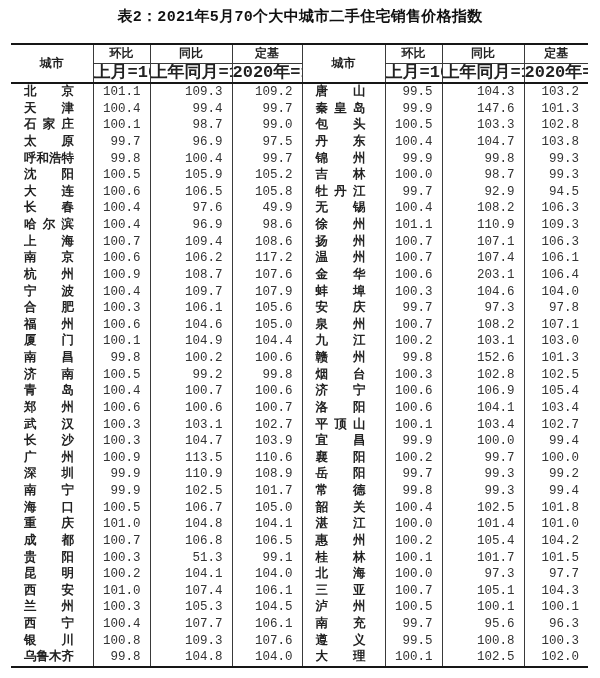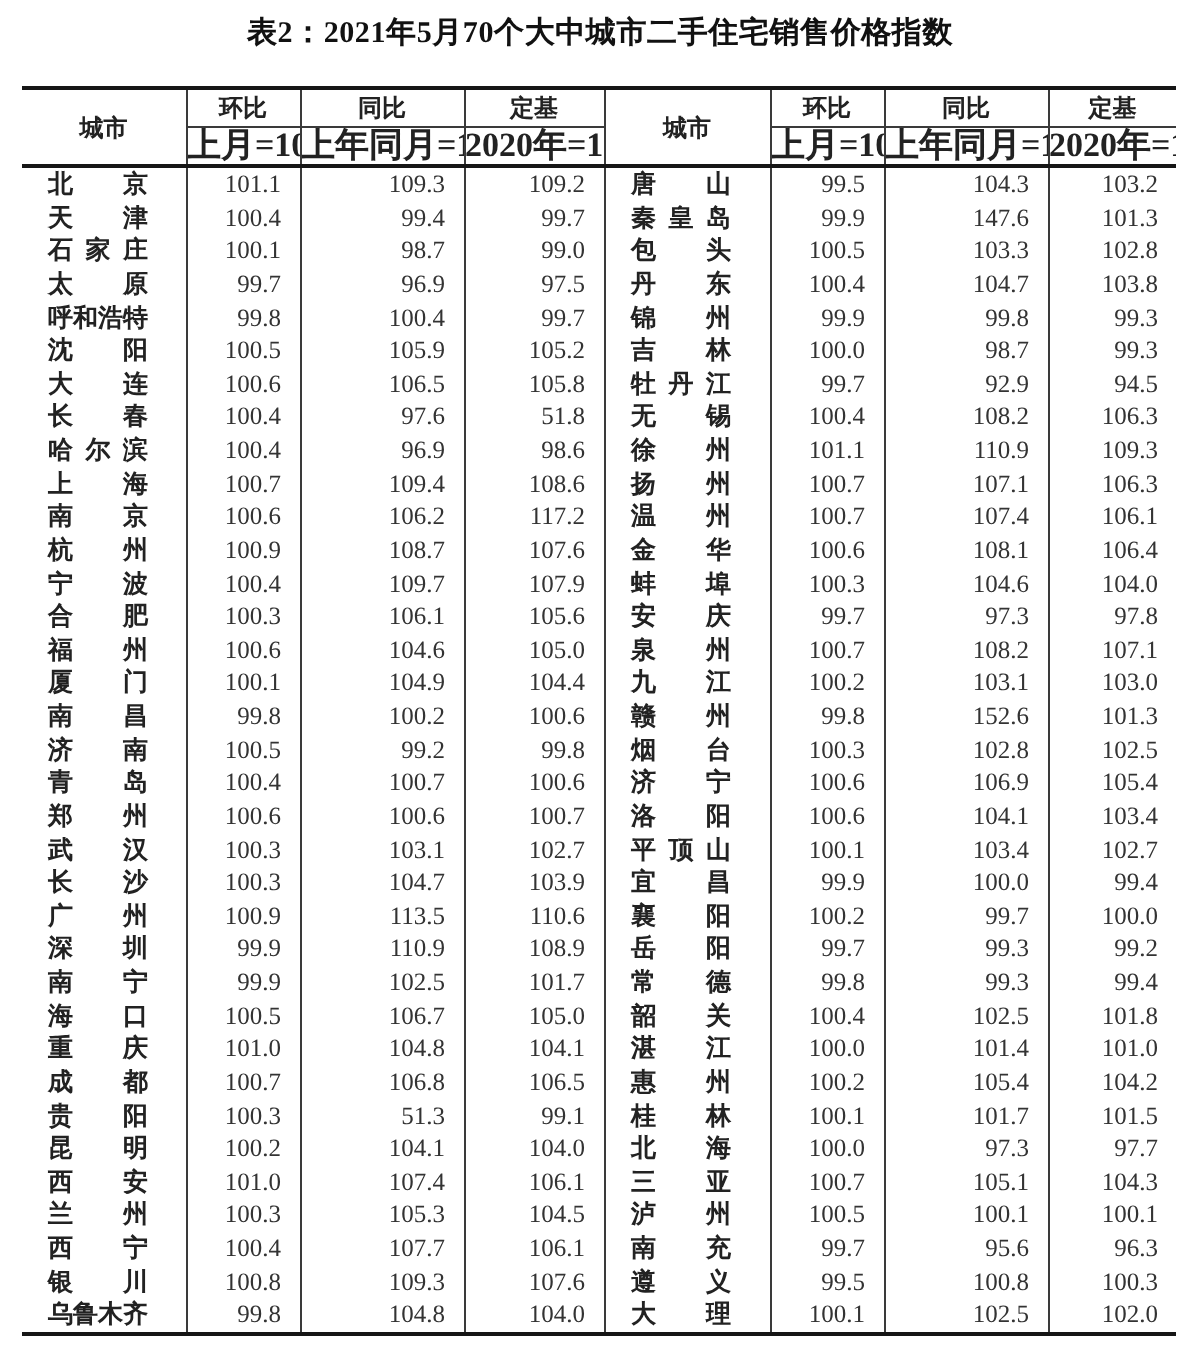--- a/index.html
+++ b/index.html
@@ -3,21 +3,21 @@
 <meta charset="utf-8">
 <style>
   html, body { margin: 0; padding: 0; }
   body {
     width: 600px; height: 678px;
     background: #ffffff;
     font-family: "Liberation Serif", "DejaVu Serif", serif;
     color: #2b2b2b;
     overflow: hidden;
   }
-  .page { width: 600px; height: 572px; position: relative; }
+  .page { width: 600px; height: 572px; position: relative; font-family: Liberation Mono, monospace; }
   .title {
     margin: 0; padding-top: 7px; height: 36px;
     text-align: center;
     font-size: 15px; font-weight: bold; color: #111;
     letter-spacing: 0.3px;
   }
   table.idx-table {
     border-collapse: collapse;
     table-layout: fixed;
     width: 577px;
@@ -158,21 +158,21 @@
           <td class="val vline">105.8</td>
           <td class="city vline"><span class="cn">牡丹江</span></td>
           <td class="val vline">99.7</td>
           <td class="val vline">92.9</td>
           <td class="val vline">94.5</td>
         </tr>
         <tr>
           <td class="city"><span class="cn">长春</span></td>
           <td class="val vline">100.4</td>
           <td class="val vline">97.6</td>
-          <td class="val vline">51.8</td>
+          <td class="val vline">49.9</td>
           <td class="city vline"><span class="cn">无锡</span></td>
           <td class="val vline">100.4</td>
           <td class="val vline">108.2</td>
           <td class="val vline">106.3</td>
         </tr>
         <tr>
           <td class="city"><span class="cn">哈尔滨</span></td>
           <td class="val vline">100.4</td>
           <td class="val vline">96.9</td>
           <td class="val vline">98.6</td>
@@ -201,21 +201,21 @@
           <td class="val vline">107.4</td>
           <td class="val vline">106.1</td>
         </tr>
         <tr>
           <td class="city"><span class="cn">杭州</span></td>
           <td class="val vline">100.9</td>
           <td class="val vline">108.7</td>
           <td class="val vline">107.6</td>
           <td class="city vline"><span class="cn">金华</span></td>
           <td class="val vline">100.6</td>
-          <td class="val vline">108.1</td>
+          <td class="val vline">203.1</td>
           <td class="val vline">106.4</td>
         </tr>
         <tr>
           <td class="city"><span class="cn">宁波</span></td>
           <td class="val vline">100.4</td>
           <td class="val vline">109.7</td>
           <td class="val vline">107.9</td>
           <td class="city vline"><span class="cn">蚌埠</span></td>
           <td class="val vline">100.3</td>
           <td class="val vline">104.6</td>

